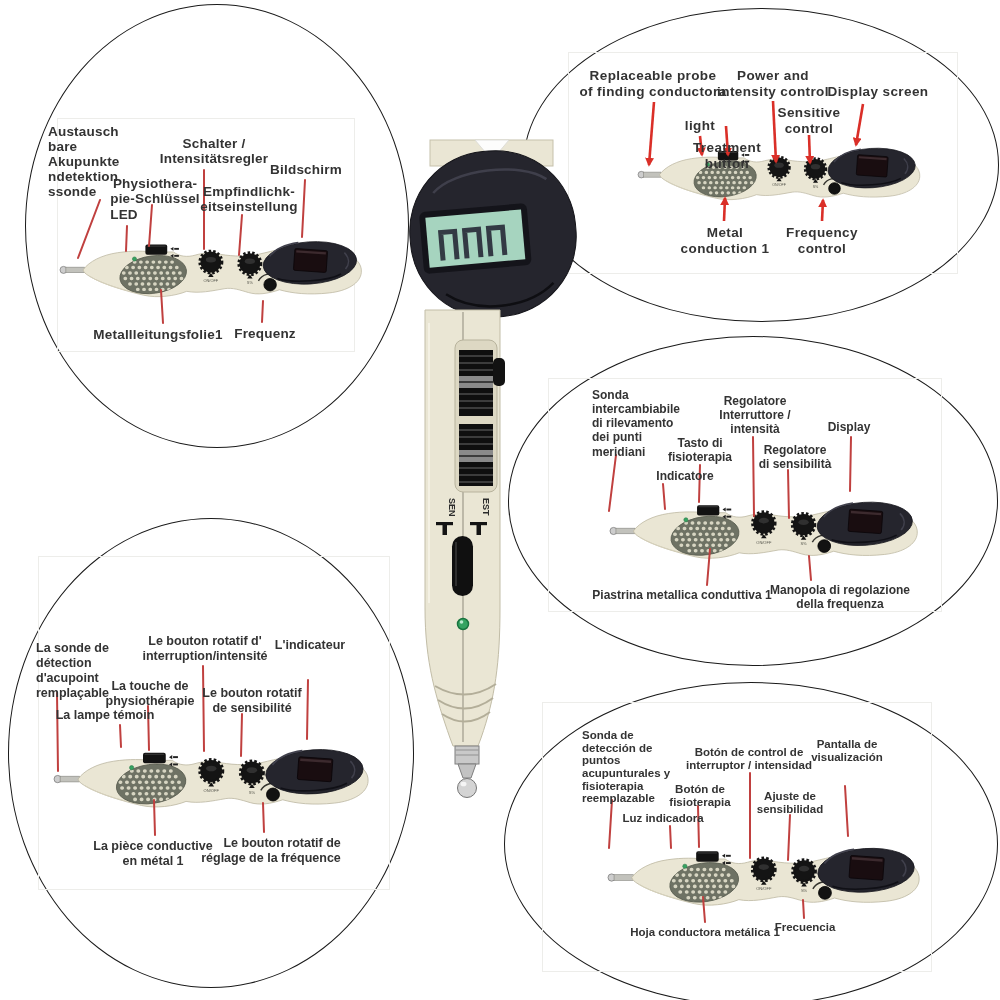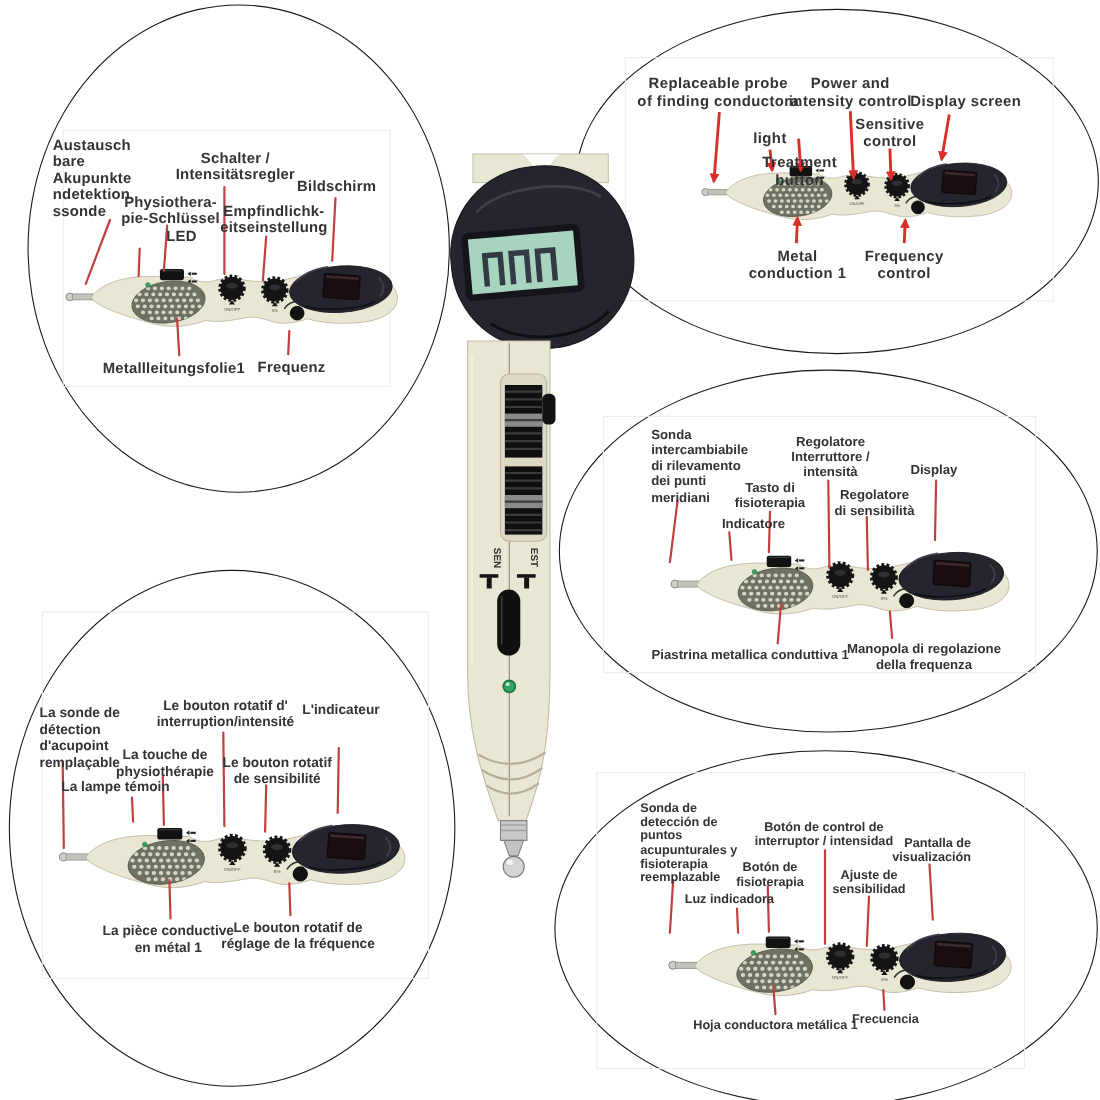--- a/index.html
+++ b/index.html
@@ -247,21 +247,21 @@
     </g>
   </svg>
 
   <div class="lbl de" style="left:48px;top:124px;">Austausch
 bare
 Akupunkte
 ndetektion
 ssonde</div>
   <div class="lbl de c" style="left:155px;top:176px;">Physiothera-
 pie-Schlüssel</div>
-  <div class="lbl de c" style="left:124px;top:207px;margin-left:41px;">LED</div>
+  <div class="lbl de c" style="left:124px;top:207px;">LED</div>
   <div class="lbl de c" style="left:214px;top:136px;">Schalter /
 Intensitätsregler</div>
   <div class="lbl de c" style="left:249px;top:184px;">Empfindlichk-
 eitseinstellung</div>
   <div class="lbl de c" style="left:306px;top:162px;">Bildschirm</div>
   <div class="lbl de c" style="left:158px;top:327px;">Metallleitungsfolie1</div>
   <div class="lbl de c" style="left:265px;top:326px;">Frequenz</div>
 
   <div class="lbl en c" style="left:653px;top:68px;">Replaceable probe
 of finding conductora</div>
@@ -303,34 +303,34 @@
   <div class="lbl fr c" style="left:150px;top:679px;">La touche de
 physiothérapie</div>
   <div class="lbl fr c" style="left:105px;top:708px;">La lampe témoin</div>
   <div class="lbl fr c" style="left:205px;top:634px;">Le bouton rotatif d'
 interruption/intensité</div>
   <div class="lbl fr c" style="left:252px;top:686px;">Le bouton rotatif
 de sensibilité</div>
   <div class="lbl fr c" style="left:310px;top:638px;">L'indicateur</div>
   <div class="lbl fr c" style="left:153px;top:839px;">La pièce conductive
 en métal 1</div>
-  <div class="lbl fr c" style="left:271px;top:836px;">Le bouton rotatif de
+  <div class="lbl fr c" style="left:271px;top:836px;text-align:right;">Le bouton rotatif de
 réglage de la fréquence</div>
 
   <div class="lbl es" style="left:582px;top:729px;">Sonda de
 detección de
 puntos
 acupunturales y
 fisioterapia
 reemplazable</div>
   <div class="lbl es c" style="left:700px;top:783px;">Botón de
 fisioterapia</div>
   <div class="lbl es c" style="left:663px;top:812px;">Luz indicadora</div>
   <div class="lbl es c" style="left:749px;top:746px;">Botón de control de
 interruptor / intensidad</div>
   <div class="lbl es c" style="left:790px;top:790px;">Ajuste de
 sensibilidad</div>
-  <div class="lbl es c" style="left:847px;top:761px;text-align:right;">Pantalla de
+  <div class="lbl es c" style="left:847px;top:738px;">Pantalla de
 visualización</div>
   <div class="lbl es c" style="left:705px;top:926px;">Hoja conductora metálica 1</div>
   <div class="lbl es c" style="left:805px;top:921px;">Frecuencia</div>
 
 </div>
 
 </body></html>

